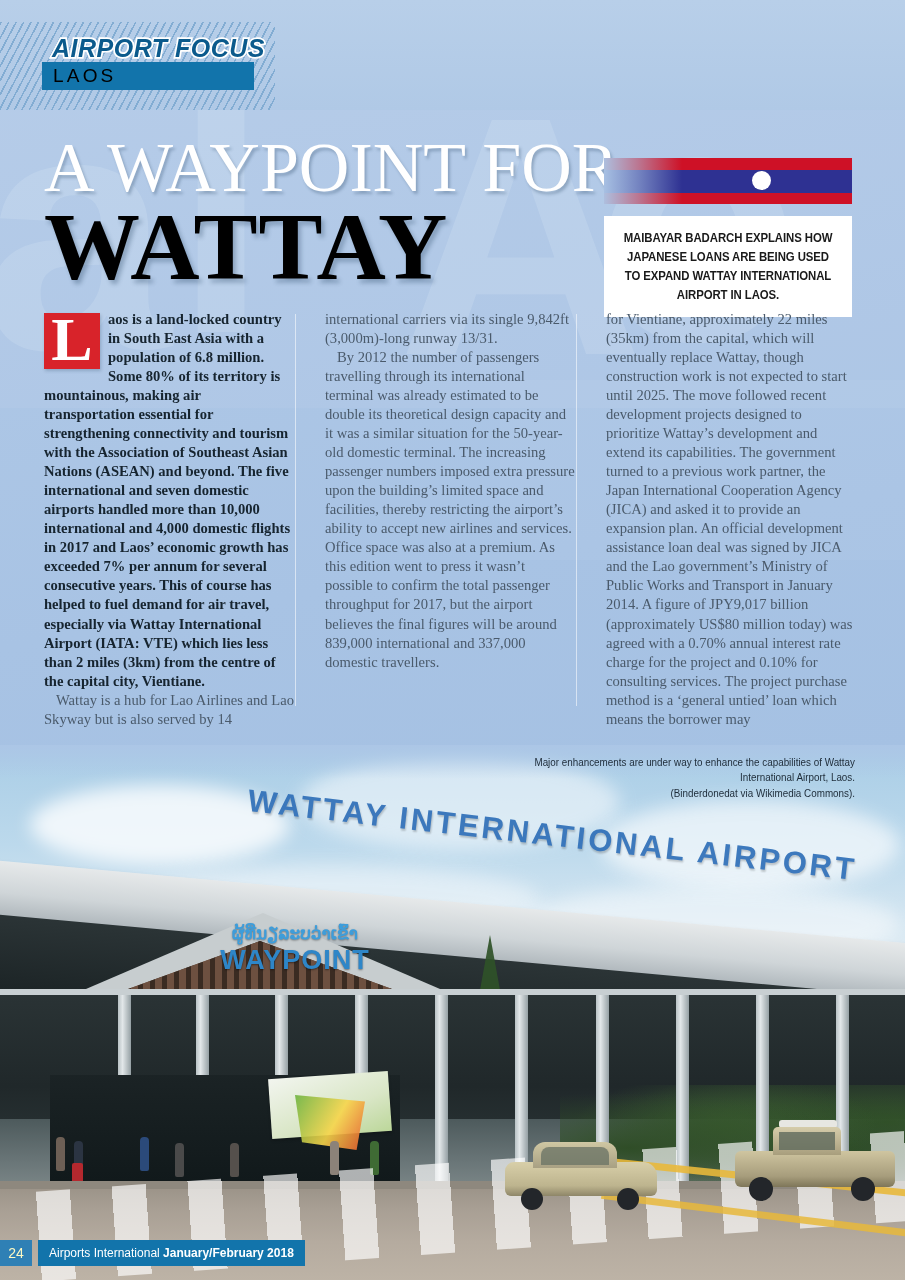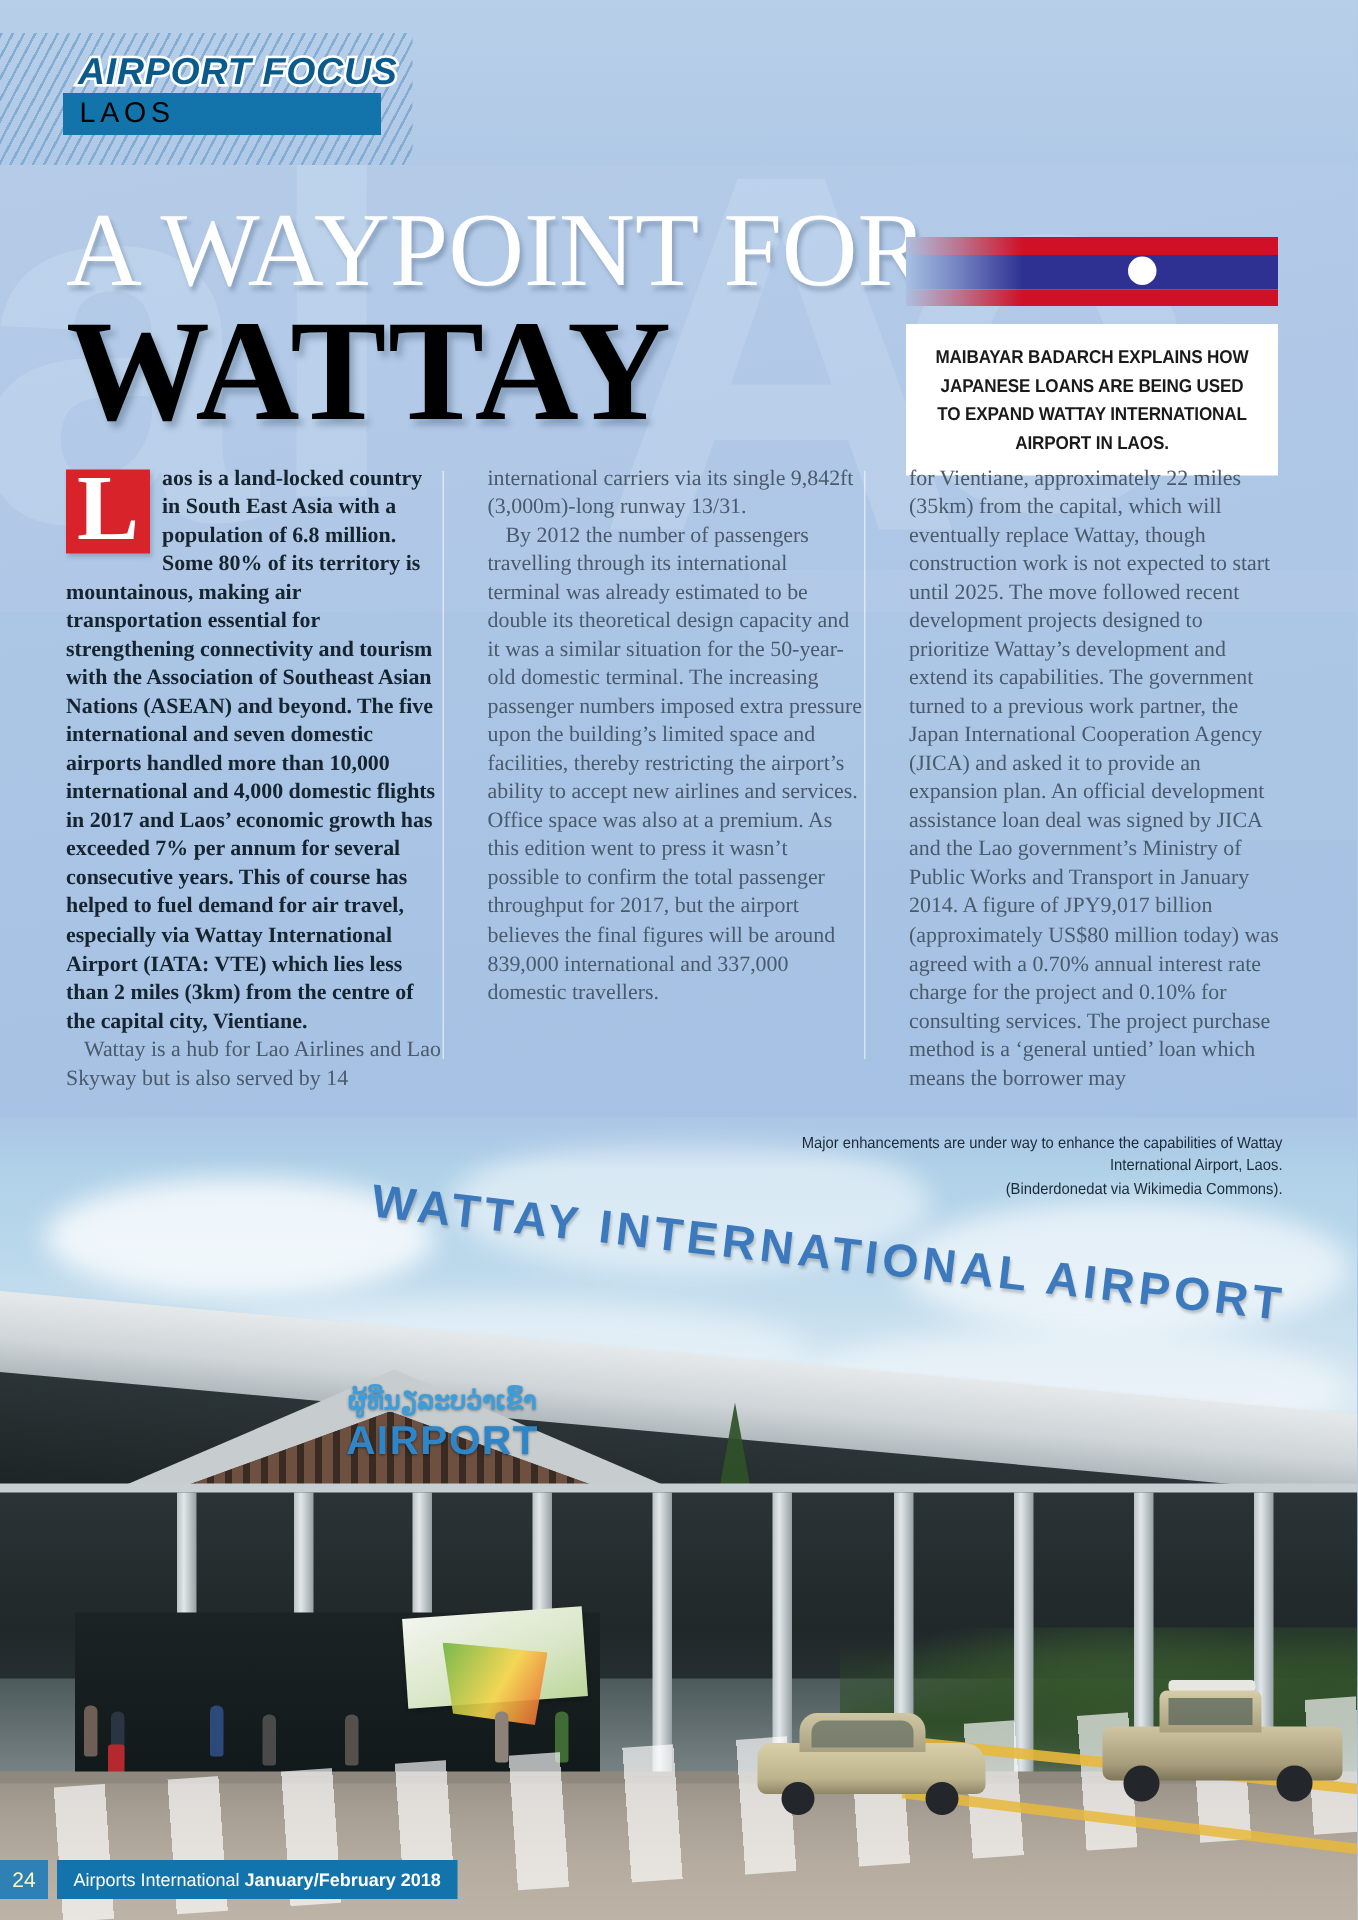--- a/index.html
+++ b/index.html
@@ -543,21 +543,21 @@
 
     <div class="roofslab"></div>
     <div class="roof-under"></div>
     <div class="roof-fascia"></div>
 
     <div class="conifer"></div>
 
     <div class="gable"></div>
     <div class="gable-inner"></div>
     <div class="arrivals-lao">ຜູ້ທີ່ນຽລະບວ່າເຂົ້າ</div>
-    <div class="arrivals-en">AIRPORT</div>
+    <div class="arrivals-en">WAYPOINT</div>
 
     <div class="canopy-edge"></div>
     <div class="canopy"></div>
     <div class="facade"></div>
     <div class="trees"></div>
 
     <div class="column" style="left:118px;"></div>
     <div class="column" style="left:196px;"></div>
     <div class="column" style="left:275px;"></div>
     <div class="column" style="left:355px;"></div>

